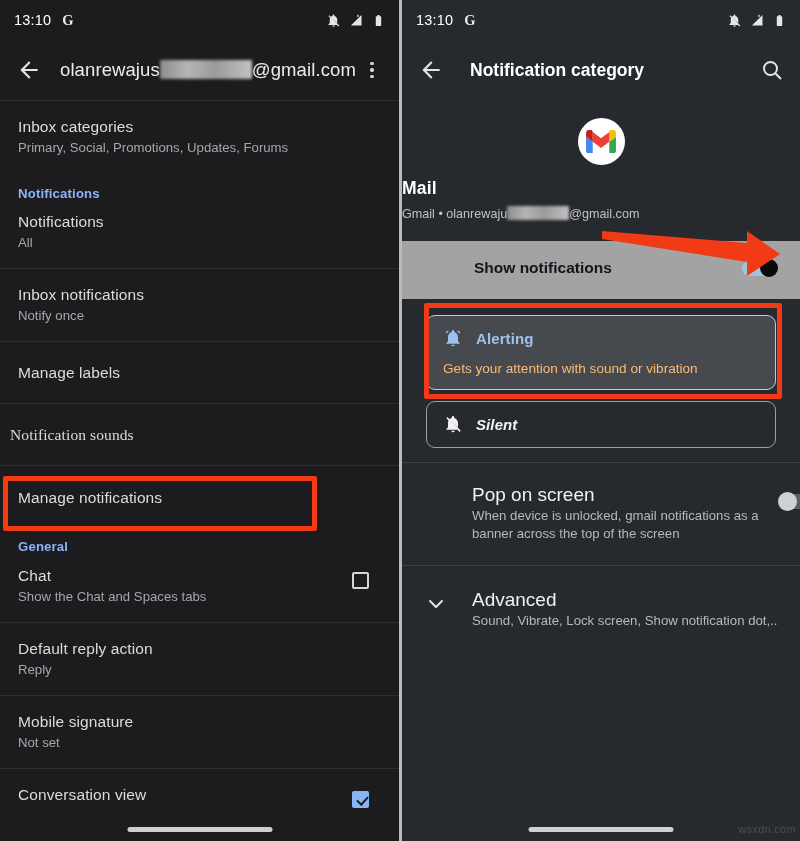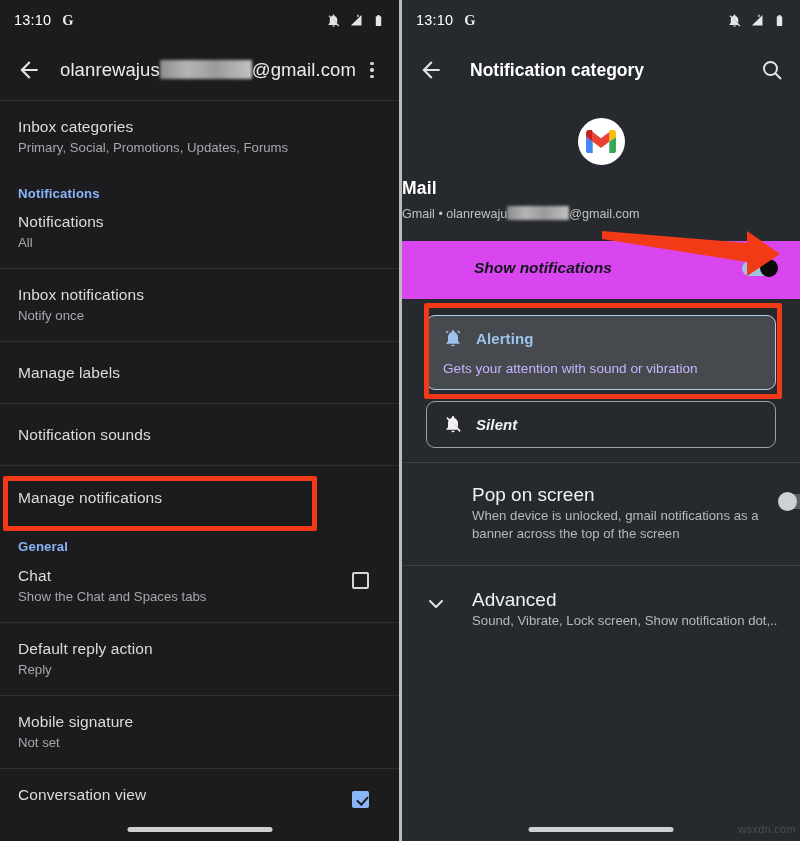--- a/index.html
+++ b/index.html
@@ -54,40 +54,40 @@
   .home-ind { position:absolute; bottom:9px; left:50%; transform:translateX(-50%);
               width:145px; height:5px; border-radius:3px; background:#cfd0d1; z-index:12;}
 
   
   .app-hero { padding:18px 0 20px 0; }
   .gmail-logo { width:47px; height:47px; border-radius:50%; background:#fff; margin:0 auto;
                 display:flex; align-items:center; justify-content:center; }
   .app-name { color:#fff; font-size:17.5px; font-weight:700; margin-top:13px; letter-spacing:.2px;}
   .app-sub { color:#bfc1c4; font-size:12.6px; margin-top:7px; }
 
-  .show-notif { background:#d946ef; height:58px; display:flex; align-items:center; padding:0 22px 4px 0; position:relative;font-style:italic;}
+  .show-notif { background:#a3a3a3; height:58px; display:flex; align-items:center; padding:0 22px 4px 0; position:relative;}
   .show-notif .label { color:#10161c; font-size:15.5px; font-weight:700; margin-left:72px;}
   .switch { margin-left:auto; width:36px; height:18px; position:relative; flex:none;}
   .switch .track { position:absolute; left:0; top:1.5px; width:34px; height:15px; border-radius:8px;}
   .switch .thumb { position:absolute; top:0; width:18px; height:18px; border-radius:50%;}
   .switch.on .track { background:#9fc4e0; }
   .switch.on .thumb { right:0; background:#0a0a0a; }
   .switch.off { width:38px; height:19px;}
   .switch.off .track { background:#5a5e63; left:2px; top:2px; width:34px; height:15px;}
   .switch.off .thumb { left:0; top:0; width:19px; height:19px; background:#cfd1d3;}
 
   .choices { padding:16px 24px 14px 24px; }
   .choice { border:1px solid #9aa0a6; border-radius:9px; padding:12px 16px 13px 16px; }
   .choice + .choice { margin-top:11px; }
   .choice.selected { background:#46494d; border-color:#b6cfe8; }
   .choice-head { display:flex; align-items:center; gap:13px; }
   .choice-title { font-size:15px; font-weight:700; letter-spacing:.1px;}
   .choice.selected .choice-title { color:#9cc3ee; }
   .choice:not(.selected) .choice-title { color:#f1f1f1;font-style:italic; }
-  .choice-desc { color:#c4b5fd; font-size:13.6px; margin-top:13px; }
+  .choice-desc { color:#fdba74; font-size:13.6px; margin-top:13px; }
 
   .rsep { height:1px; background:#3d4145; }
   .rrow { display:flex; align-items:flex-start; padding:18px 22px 18px 22px; }
   .rrow .lead { width:48px; flex:none; display:flex; justify-content:flex-start; padding-top:2px;}
   .rrow .body { flex:1; }
   .rrow .t { color:#f0f1f2; font-size:19px; line-height:19px;}
   .rrow .d { color:#b6b9bc; font-size:13.2px; line-height:18px; margin-top:3px;}
   .rrow .tail { margin-left:14px; padding-top:7px; }
 
   .watermark { position:absolute; right:4px; bottom:6px; color:#4a4f55; font-size:11px; z-index:20;
@@ -157,21 +157,21 @@
     </div>
 
     <div class="lsep"></div>
 
     <div class="row" style="padding:21px 18px;">
       <div class="row-title">Manage labels</div>
     </div>
 
     <div class="lsep"></div>
 
-    <div class="row" style="padding:21px 18px;">
+    <div class="row" style="padding:21px 10px;font-family:Liberation Serif, serif;">
       <div class="row-title">Notification sounds</div>
     </div>
 
     <div class="lsep"></div>
 
     <div class="row" style="padding:22px 18px;">
       <div class="row-title">Manage notifications</div>
     </div>
 
     <div class="section-head" style="padding-top:10px;">General</div>

